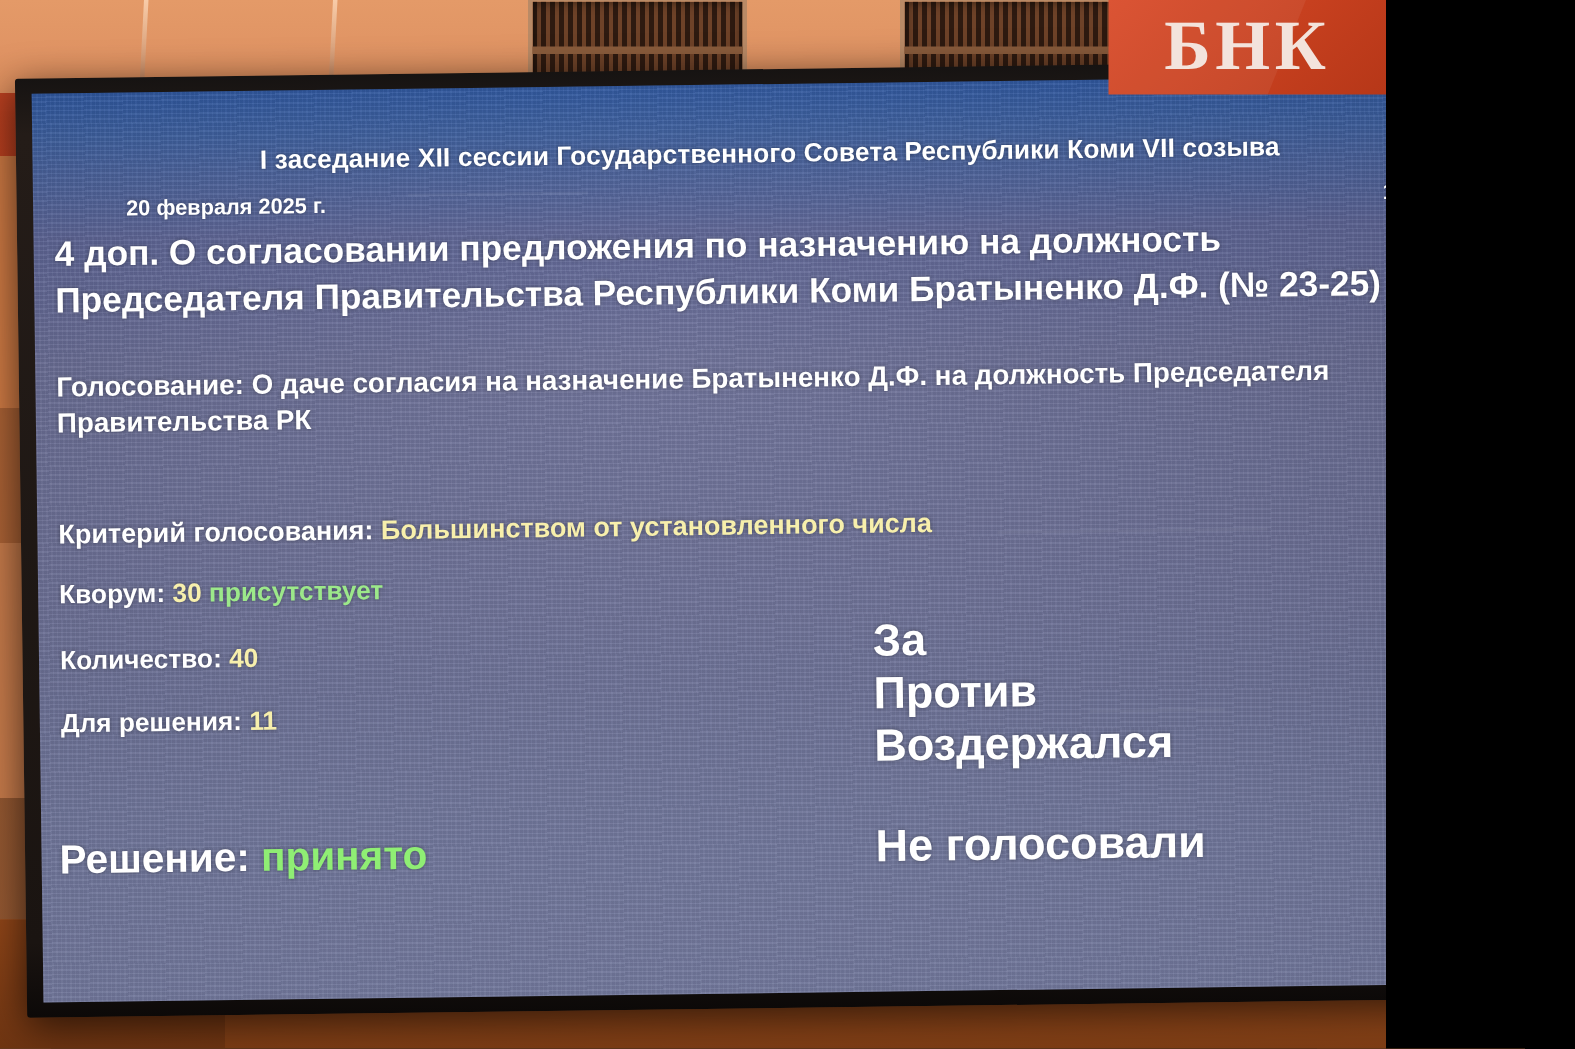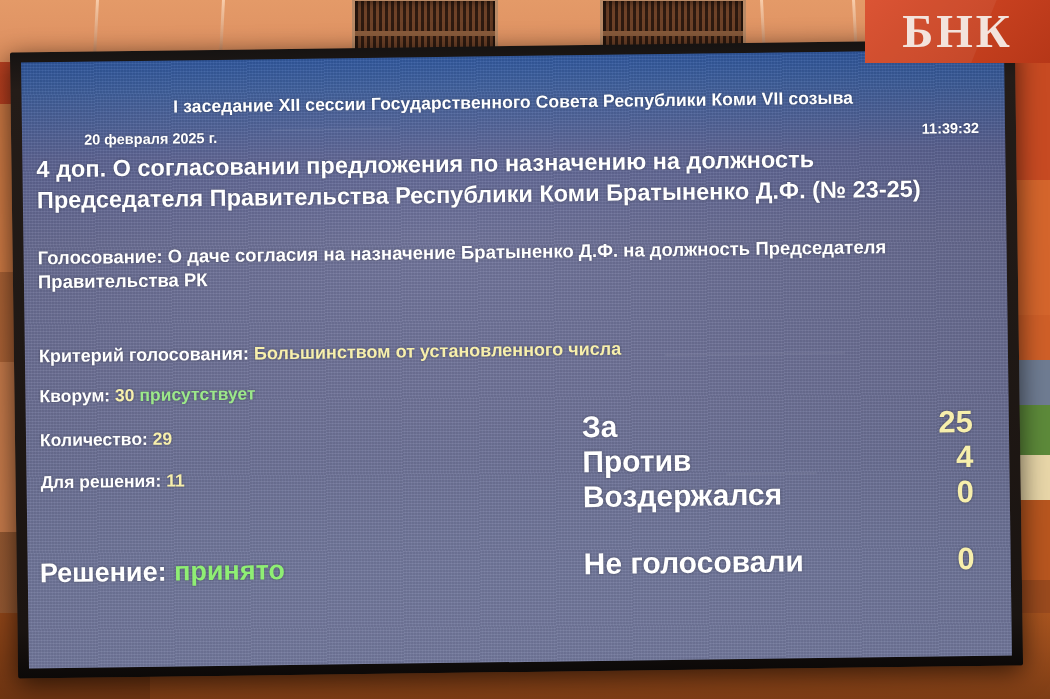--- a/index.html
+++ b/index.html
@@ -2,21 +2,21 @@
 <html lang="ru"><head>
 <meta charset="utf-8">
 <style>
   html, body {
     margin: 0;
     padding: 0;
     background: #000;
   }
   #stage {
     position: relative;
-    width: 1050px;
+    width: 924px;
     height: 699px;
     overflow: hidden;
     font-family: "Liberation Sans", "DejaVu Sans", sans-serif;
     background: #c97a42;
   }
 
   
   .ceiling {
     position: absolute;
     left: 0; top: 0;
@@ -357,21 +357,21 @@
         </div>
 
         <div class="quorum txt">
           <span>Кворум:</span>
           <span class="num">30</span>
           <span class="st">присутствует</span>
         </div>
 
         <div class="stat stat-count txt">
           <span>Количество:</span>
-          <span class="v">29</span>
+          <span class="v">40</span>
         </div>
 
         <div class="stat stat-need txt">
           <span>Для решения:</span>
           <span class="v">11</span>
         </div>
 
         <div class="decision txt">
           <span>Решение:</span>
           <span class="v">принято</span>

